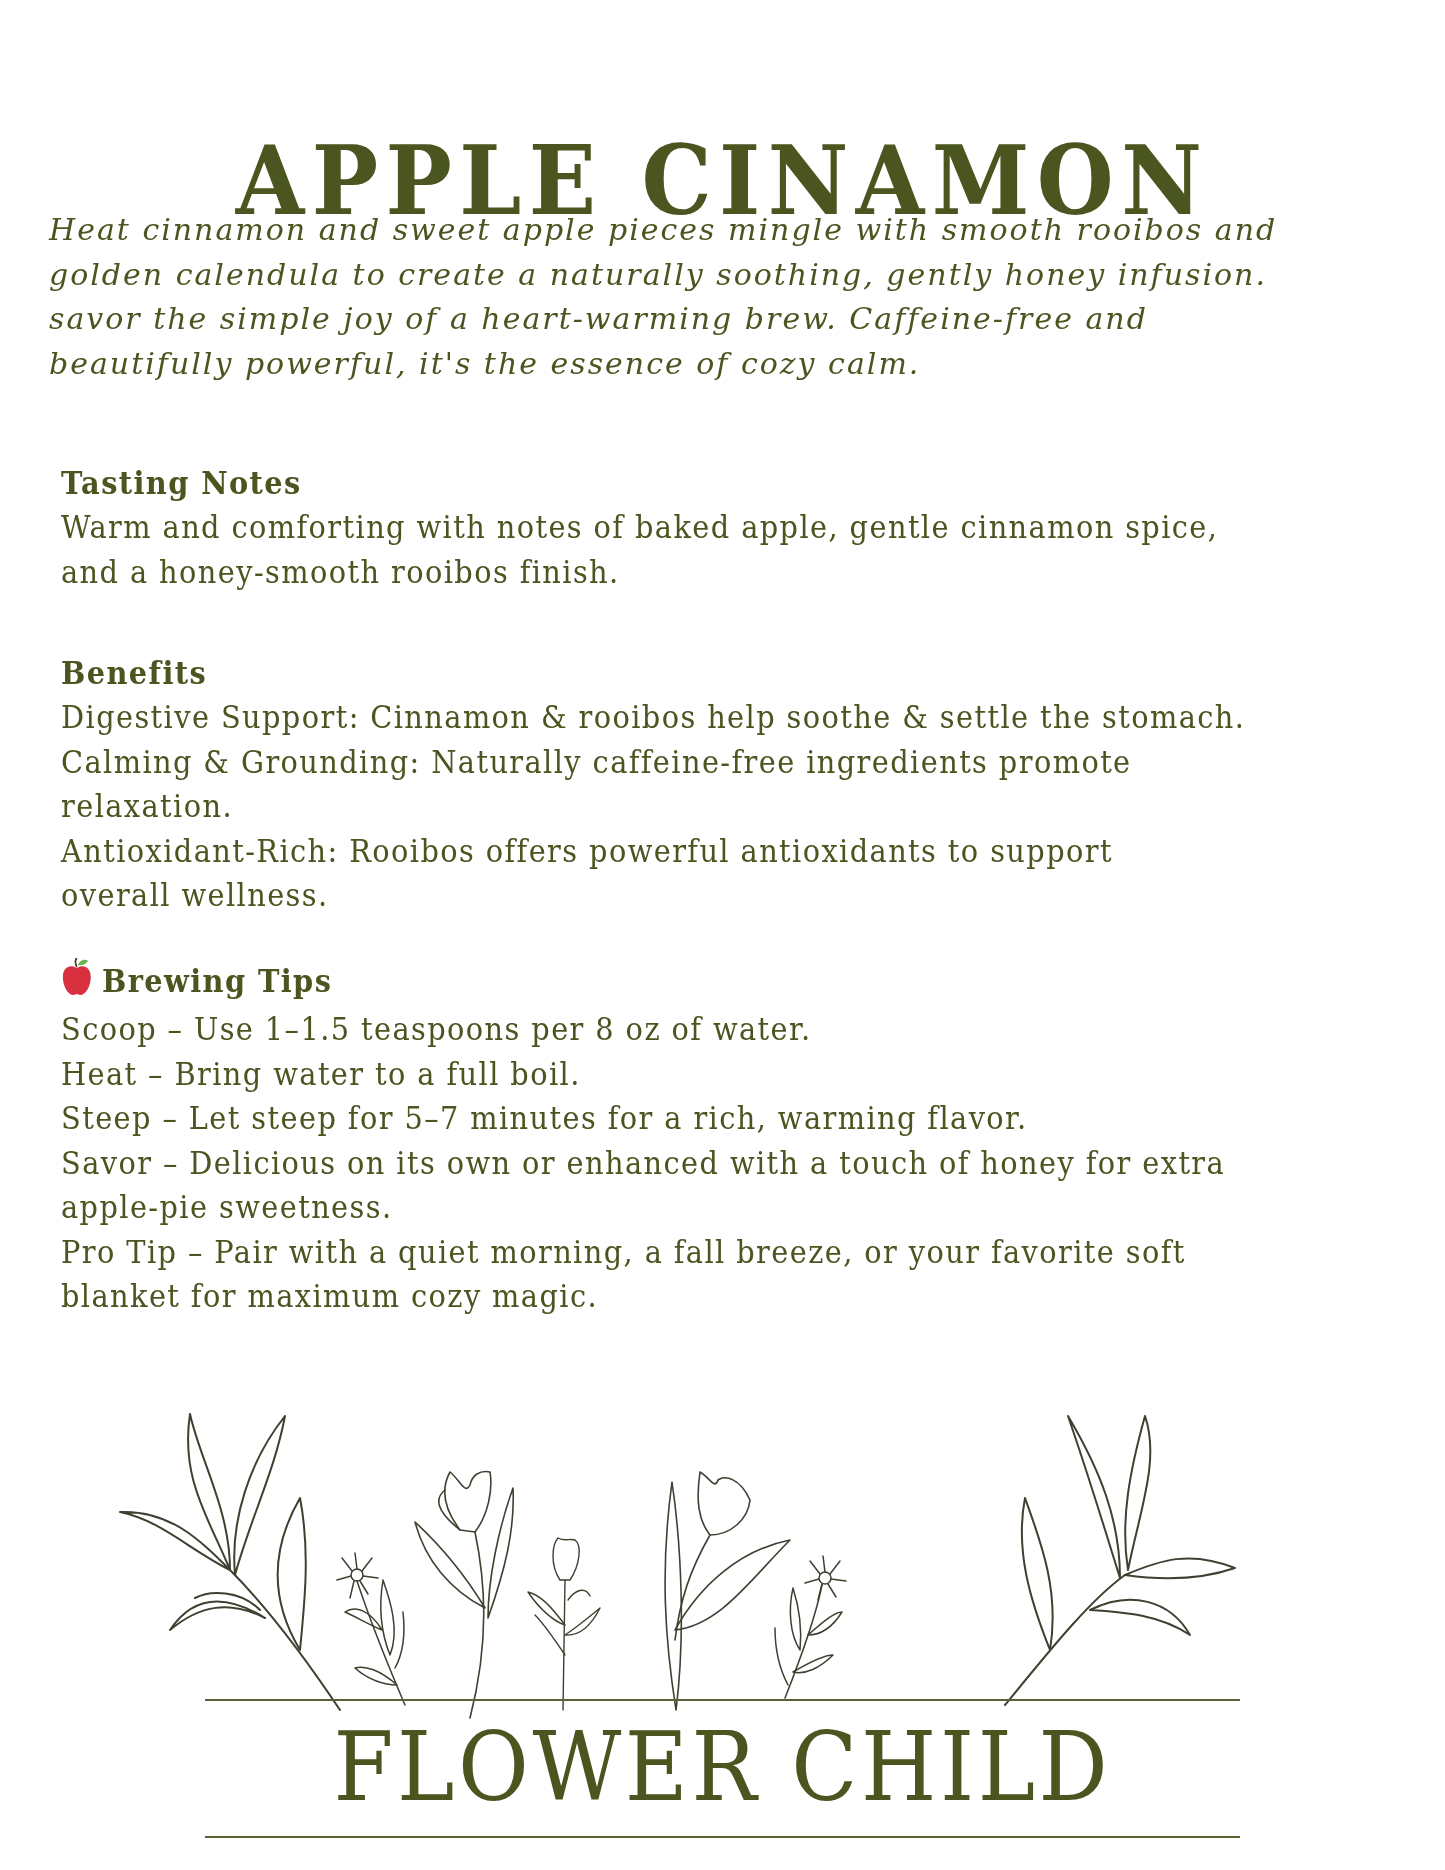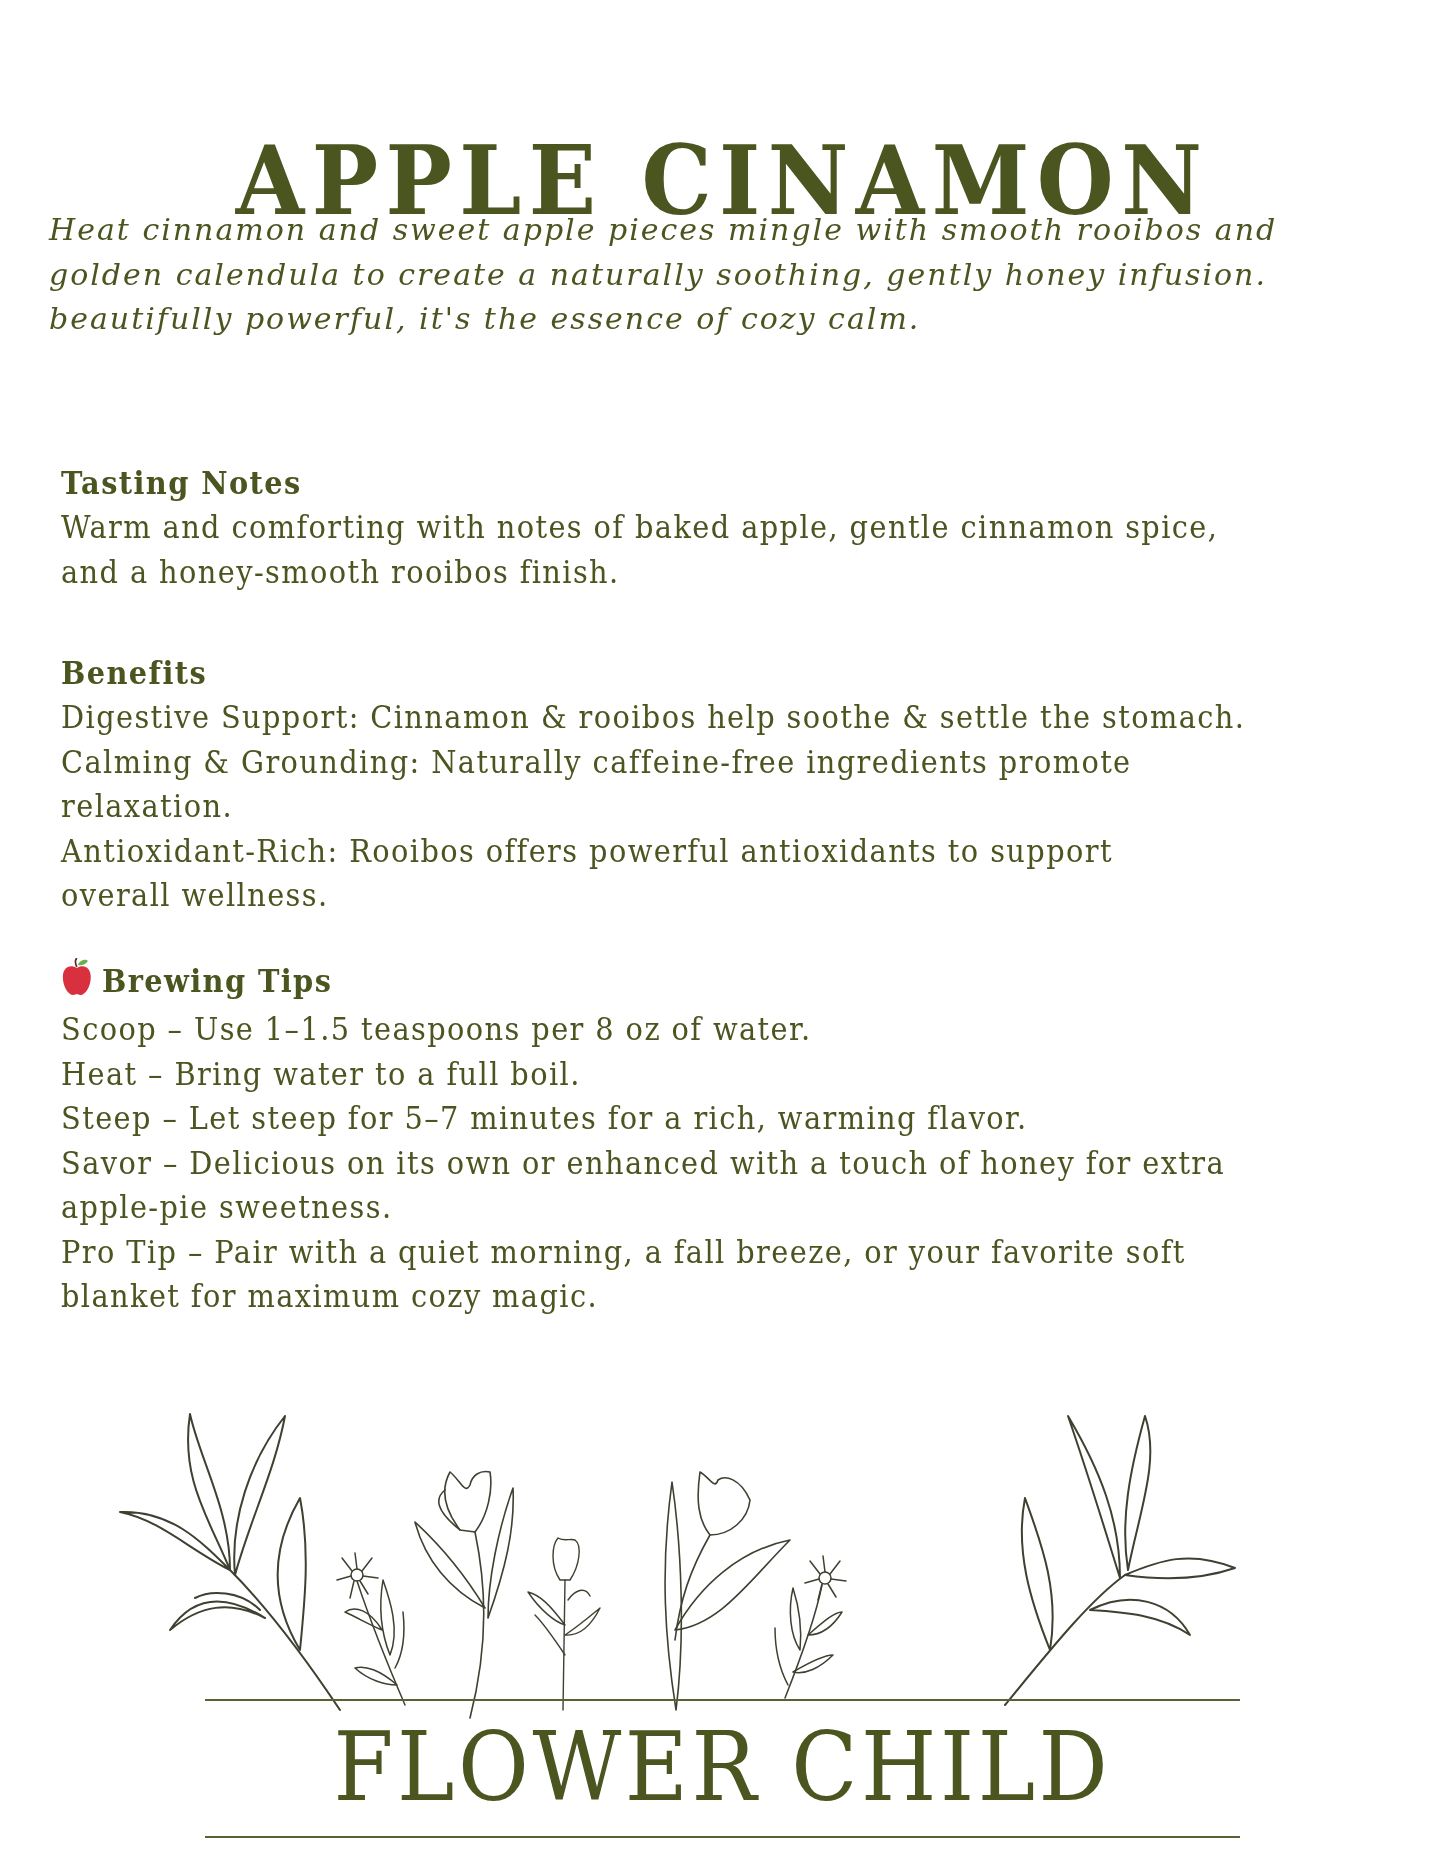--- a/index.html
+++ b/index.html
@@ -43,20 +43,21 @@
     }
   </style>
 </head>
 <body>
 
 <h1 class="title">APPLE CINAMON</h1>
 
 <div class="intro">
   <span>Heat cinnamon and sweet apple pieces mingle with smooth rooibos and</span>
   <span>golden calendula to create a naturally soothing, gently honey infusion.</span>
+  <span>savor the simple joy of a heart-warming brew. Caffeine-free and</span>
   <span>beautifully powerful, it's the essence of cozy calm.</span>
 </div>
 
 <div class="section" style="top:461px;">
   <h2>Tasting Notes</h2>
   <span class="line">Warm and comforting with notes of baked apple, gentle cinnamon spice,</span>
   <span class="line">and a honey-smooth rooibos finish.</span>
 </div>
 
 <div class="section" style="top:651px;">

